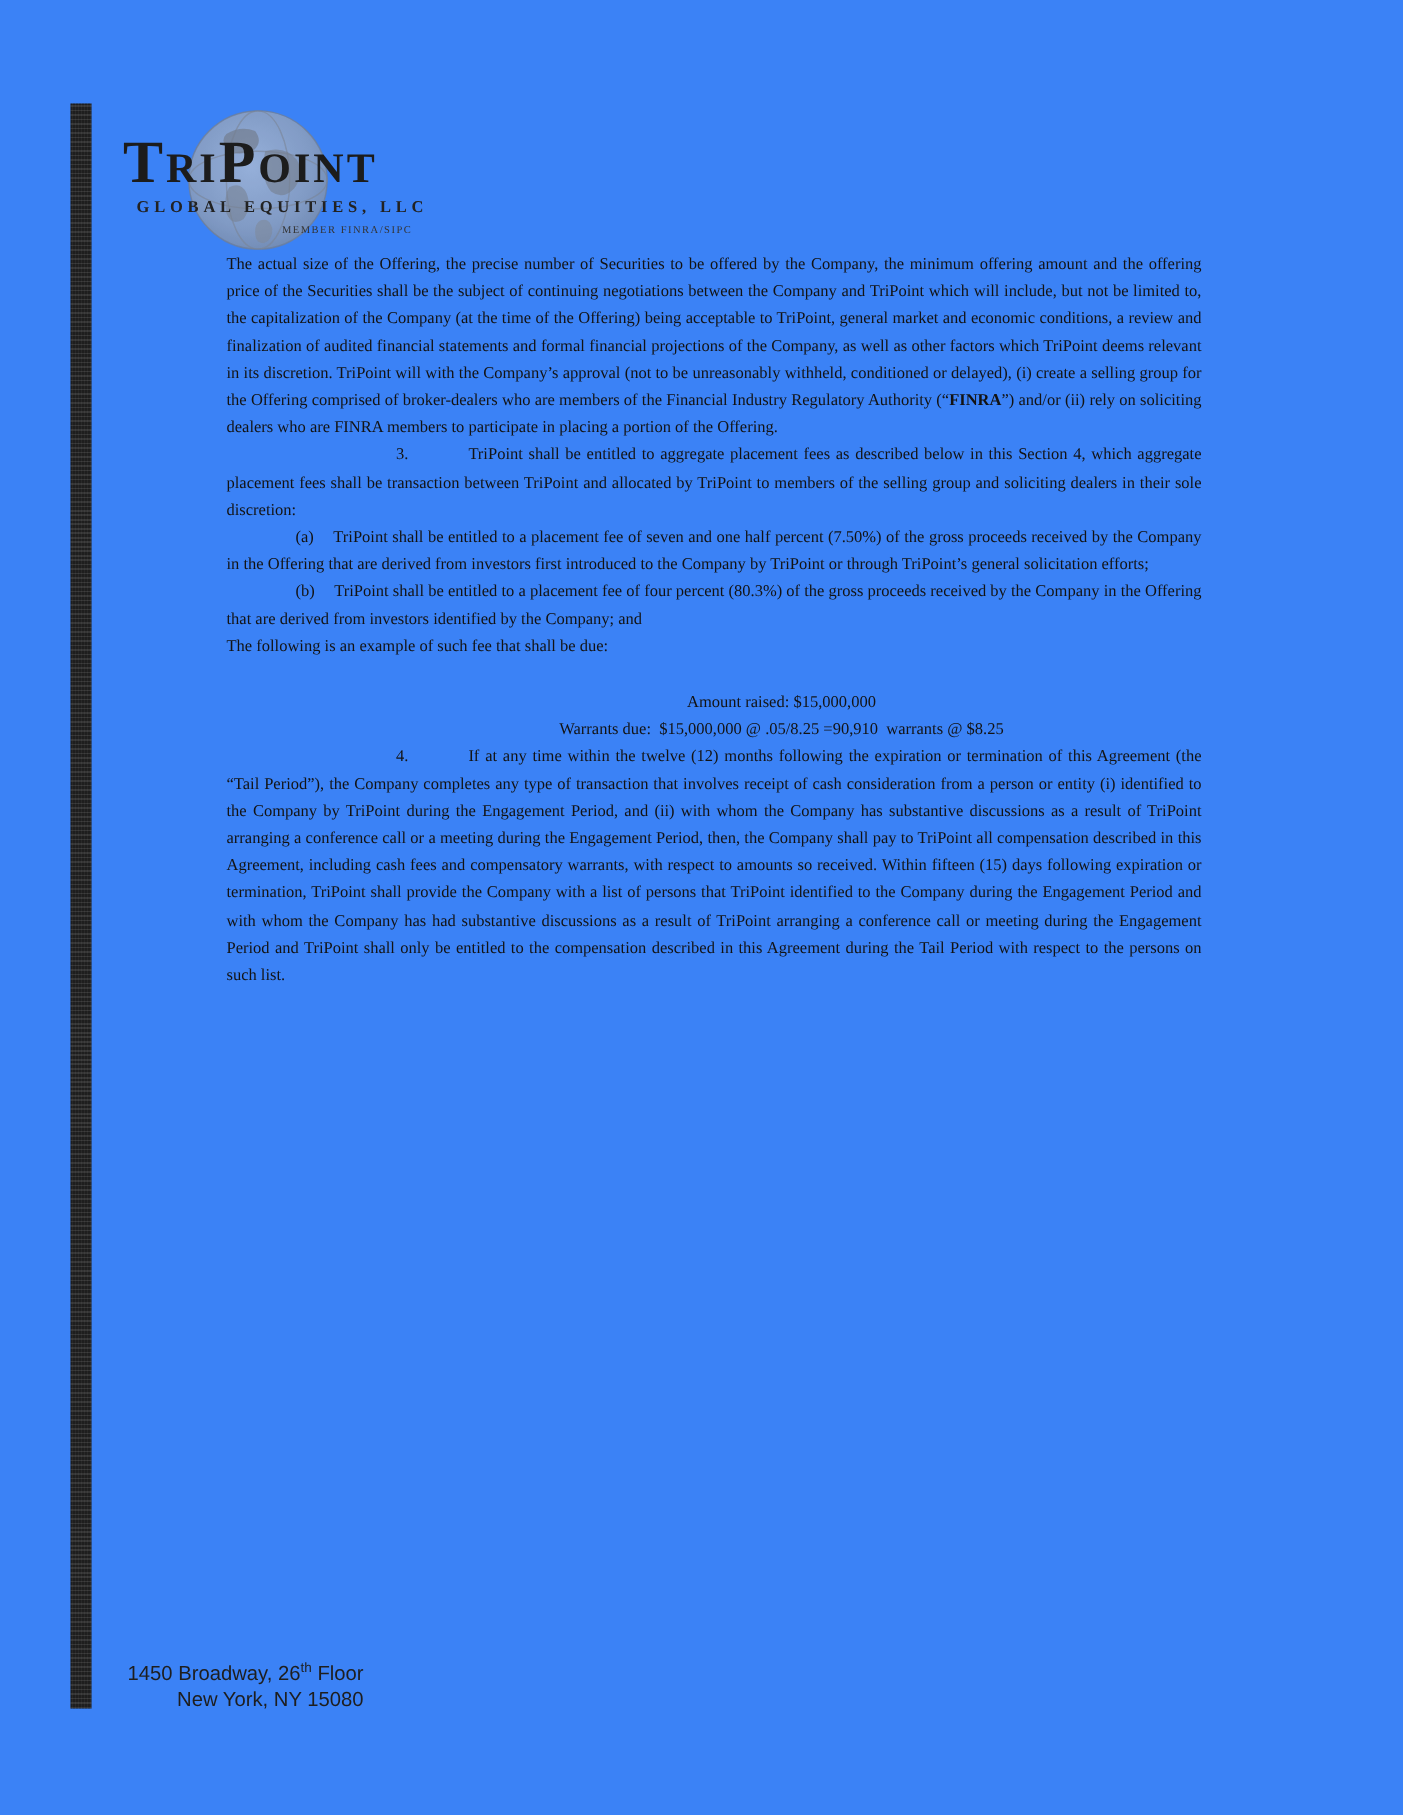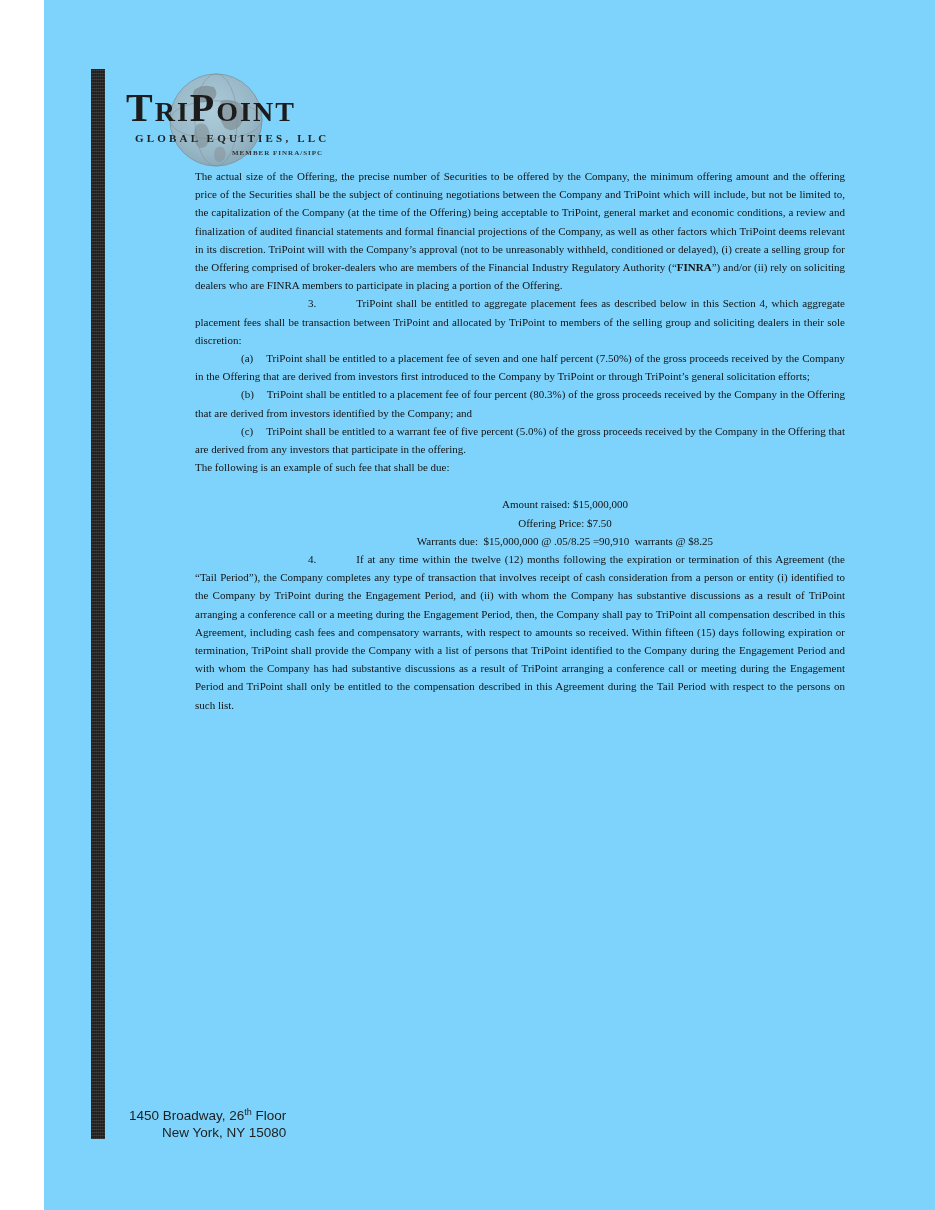--- a/index.html
+++ b/index.html
@@ -3,21 +3,21 @@
 <meta charset="utf-8">
 <style>
   * { margin: 0; padding: 0; box-sizing: border-box; }
   html, body { background: #ffffff; }
   body {
     width: 935px; height: 1210px; position: relative;
     font-family: "Liberation Serif", serif;
     color: #131313;
     overflow: hidden;
   }
-  .page { position: absolute; inset: 0; background: #7dd3fc; margin-left: 44px; }
+  .page { position: absolute; inset: 0; background: #3b82f6; }
 
   
   .side-bar {
     position: absolute; left: 47px; top: 69px; width: 14px; height: 1070px;
     background-color: #282828;
     background-image:
       repeating-linear-gradient(0deg, rgba(255,255,255,.10) 0 1px, transparent 1px 3px),
       repeating-linear-gradient(90deg, rgba(0,0,0,.25) 0 1px, transparent 1px 2px);
   }
 
@@ -37,21 +37,21 @@
   .brand-sub {
     position: absolute; left: 11px; top: 62px;
     font-family: "Liberation Serif", serif;
     font-weight: 700;
     font-size: 11px; letter-spacing: 3.2px;
     color: #222; white-space: nowrap;
   }
   .member-line {
     position: absolute; left: 108px; top: 79px;
     font-family: "Liberation Serif", serif;
-    font-weight: 700;
+    font-weight: 400;
     font-size: 7px; letter-spacing: 1px;
     color: #333; white-space: nowrap;
   }
 
   
   .doc-body {
     position: absolute; left: 151px; top: 167px; width: 650px;
     font-size: 11px; line-height: 18.2px;
     text-align: justify;
   }
@@ -109,27 +109,25 @@
   <div class="doc-body">
 
     <p class="p-intro"><span>The actual size of the Offering, the precise number of Securities to be offered by the Company, the minimum offering amount and the offering price of the Securities shall be the subject of continuing negotiations between the Company and TriPoint which will include, but not be limited to, the capitalization of the Company (at the time of the Offering) being acceptable to TriPoint, general market and economic conditions, a review and finalization of audited financial statements and formal financial projections of the Company, as well as other factors which TriPoint deems relevant in its discretion.  TriPoint will  with the Company’s approval (not to be unreasonably withheld, conditioned or delayed), (i) create a selling group for the Offering comprised of broker-dealers who are members of the Financial Industry Regulatory Authority (“</span><span class="bold">FINRA</span><span>”) and/or (ii) rely on soliciting dealers who are FINRA members to participate in placing a portion of the Offering.</span></p>
 
     <p class="p-numbered"><span class="p-num">3.</span><span>TriPoint shall be entitled to aggregate placement fees as described below in this Section 4, which aggregate placement fees shall be transaction between TriPoint and allocated by TriPoint to members of the selling group and soliciting dealers in their sole discretion:</span></p>
 
     <p class="p-sub"><span class="sub-label">(a)</span><span>TriPoint shall be entitled to a placement fee of seven and one half percent (7.50%) of the gross proceeds received by the Company in the Offering that are derived from investors first introduced to the Company by TriPoint or through TriPoint’s general solicitation  efforts;</span></p>
 
     <p class="p-sub"><span class="sub-label">(b)</span><span>TriPoint shall be entitled to a placement fee of four percent (80.3%) of the gross proceeds received by the Company in the Offering that are derived from investors identified by the Company; and</span></p>
 
-    <p class="p-sub"><span class="sub-label">(c)</span><span>TriPoint shall be entitled to a warrant fee of five percent (5.0%) of the gross proceeds received by the Company in the Offering that are derived from any investors that participate in the offering.</span></p>
 
     <p class="p-example-intro">The following is an example of such fee that shall be due:</p>
 
     <div class="example-block">
       <div>Amount raised: $15,000,000</div>
-      <div>Offering Price: $7.50</div>
       <div>Warrants due:  $15,000,000 @ .05/8.25 =90,910  warrants @ $8.25</div>
     </div>
 
     <p class="p-numbered p-section4"><span class="p-num">4.</span><span>If at any time within the twelve (12) months following the expiration or termination of this Agreement (the “Tail Period”), the Company completes any type of transaction that involves receipt of cash consideration from a person or entity (i) identified to the Company by TriPoint during the Engagement Period, and (ii) with whom the Company has substantive discussions as a result of TriPoint arranging a conference call or a meeting during the Engagement Period, then, the Company shall pay to TriPoint all compensation described in this Agreement, including cash fees and compensatory warrants, with respect to amounts so received.  Within fifteen (15) days following expiration or termination, TriPoint shall provide the Company with a list of persons that TriPoint identified to the Company during the Engagement Period and with whom the Company has had substantive discussions as a result of TriPoint arranging a conference call or meeting during the Engagement Period and TriPoint shall only be entitled to the compensation described in this Agreement during the Tail Period with respect to the persons on such list.</span></p>
 
   </div>
 
   <div class="footer">
     <div><span>1450 Broadway, 26</span><sup>th</sup><span> Floor</span></div>
     <div>New York, NY 15080</div>

